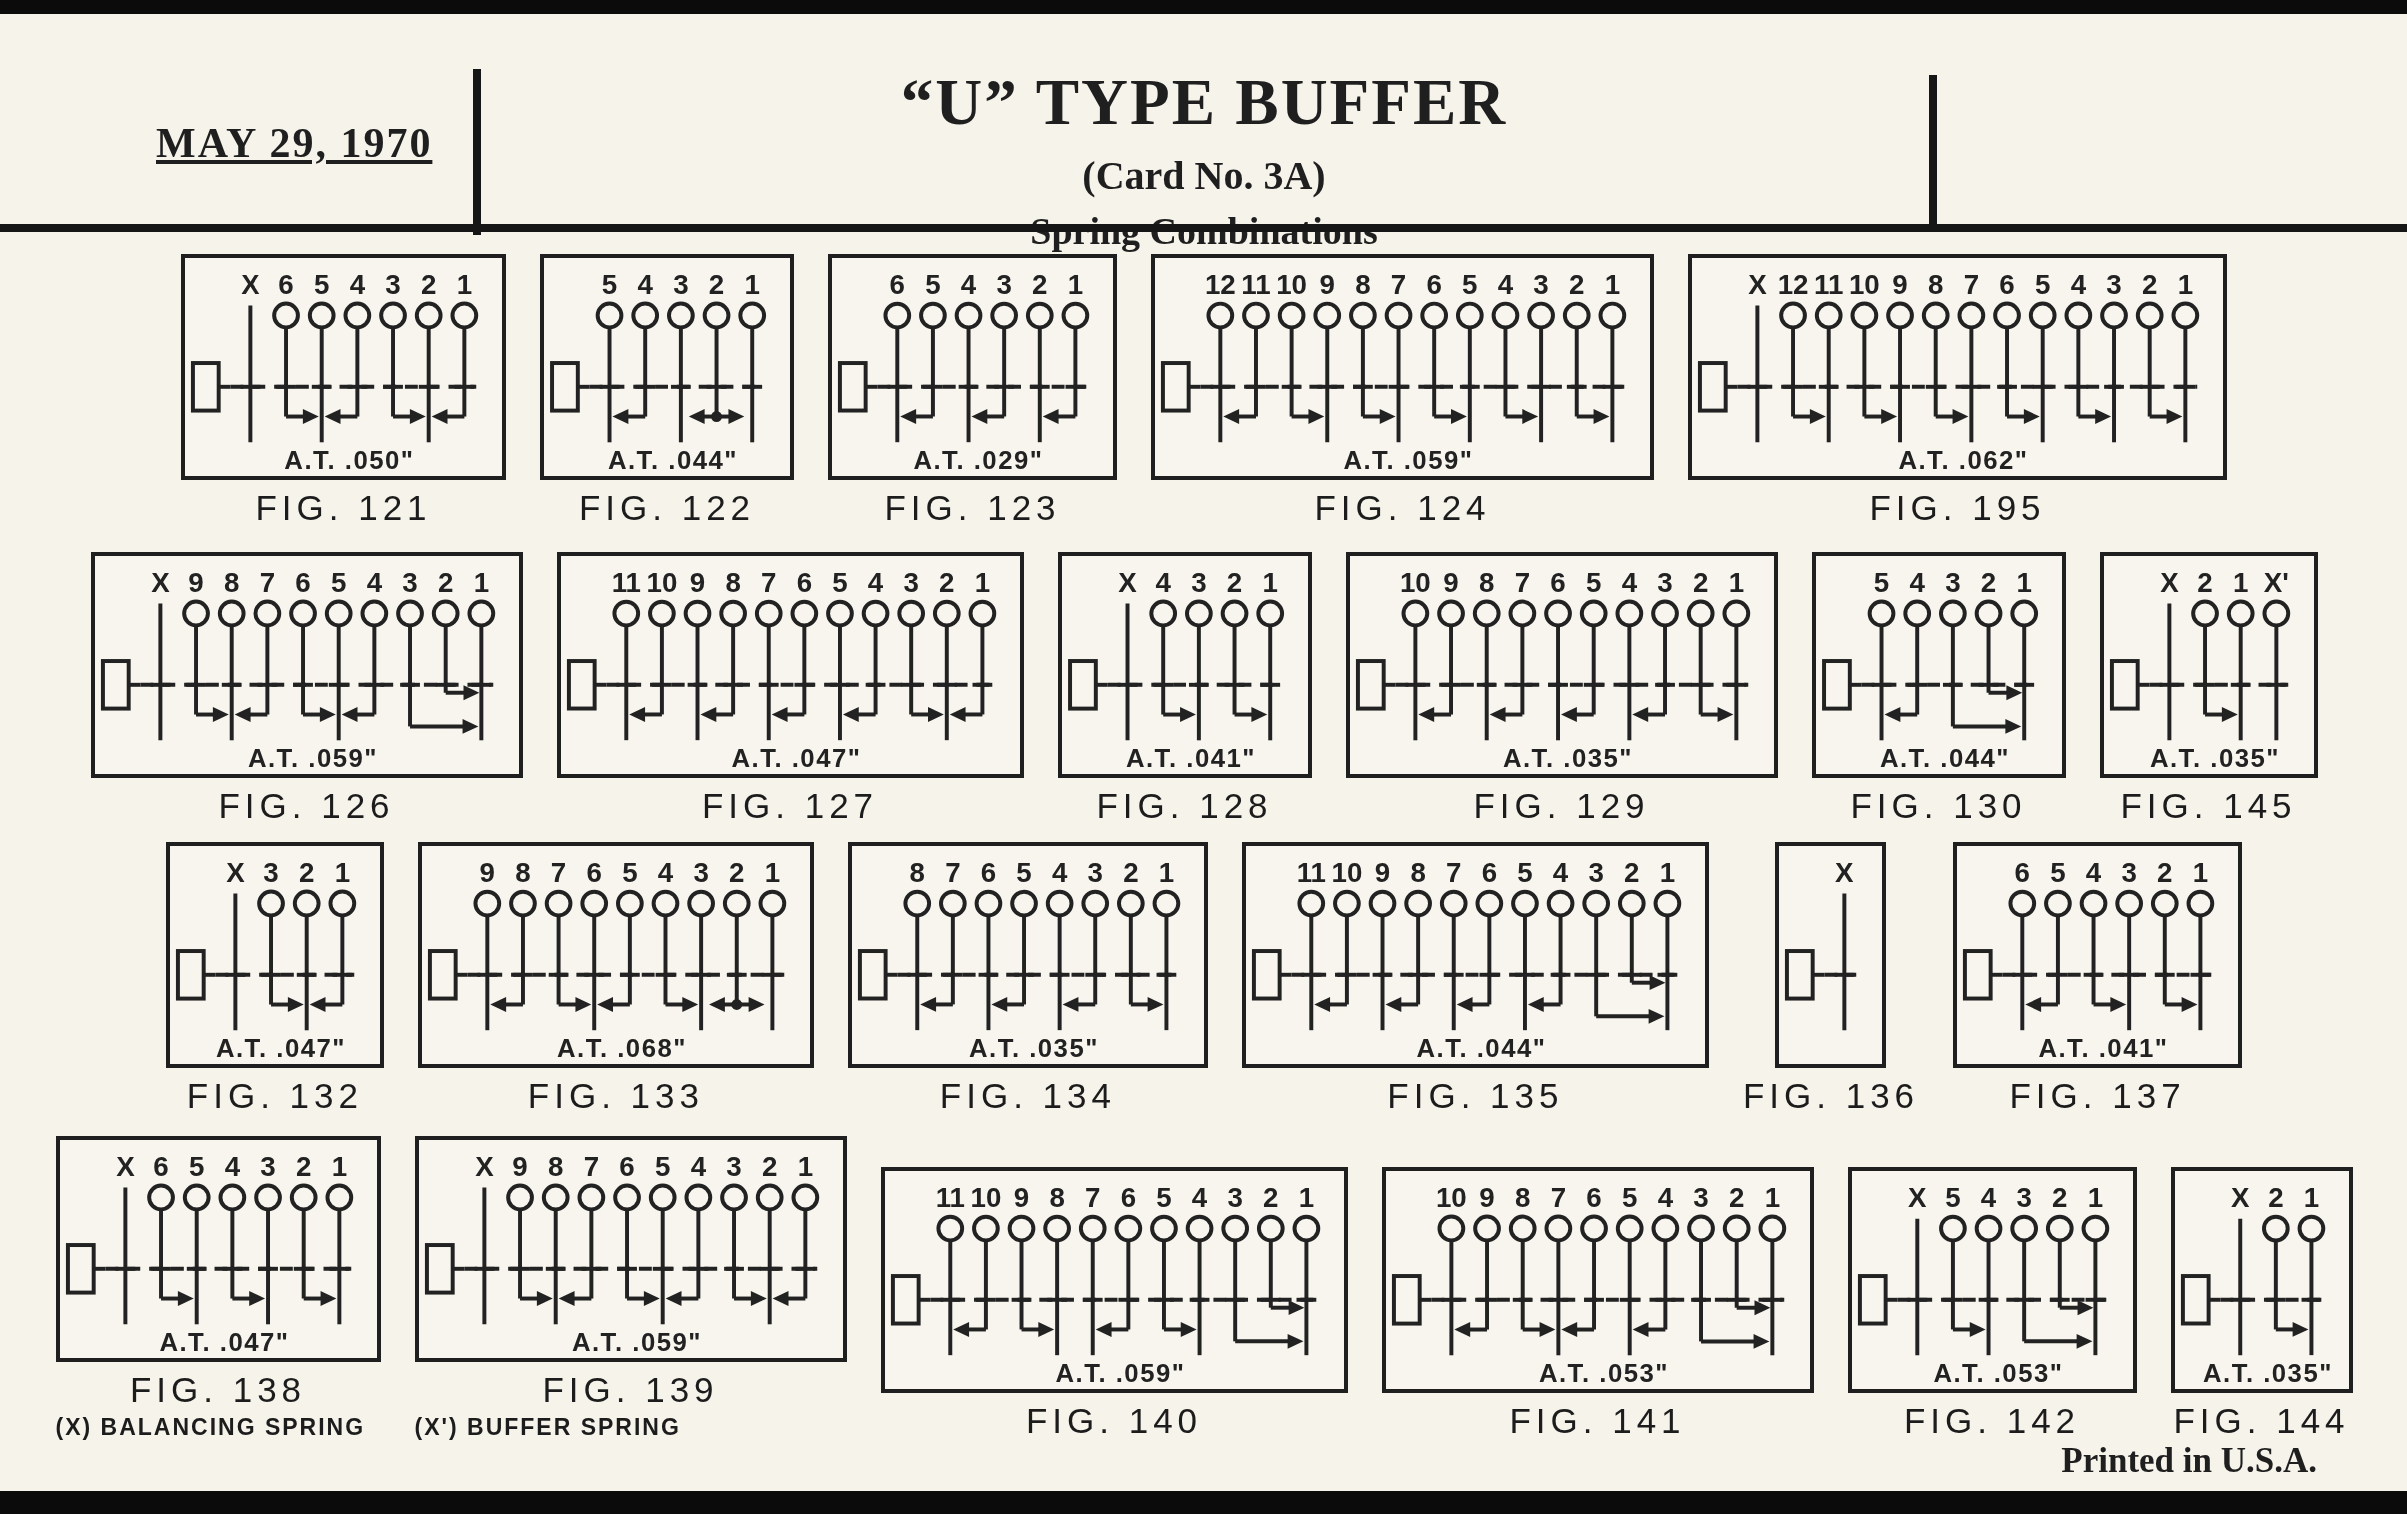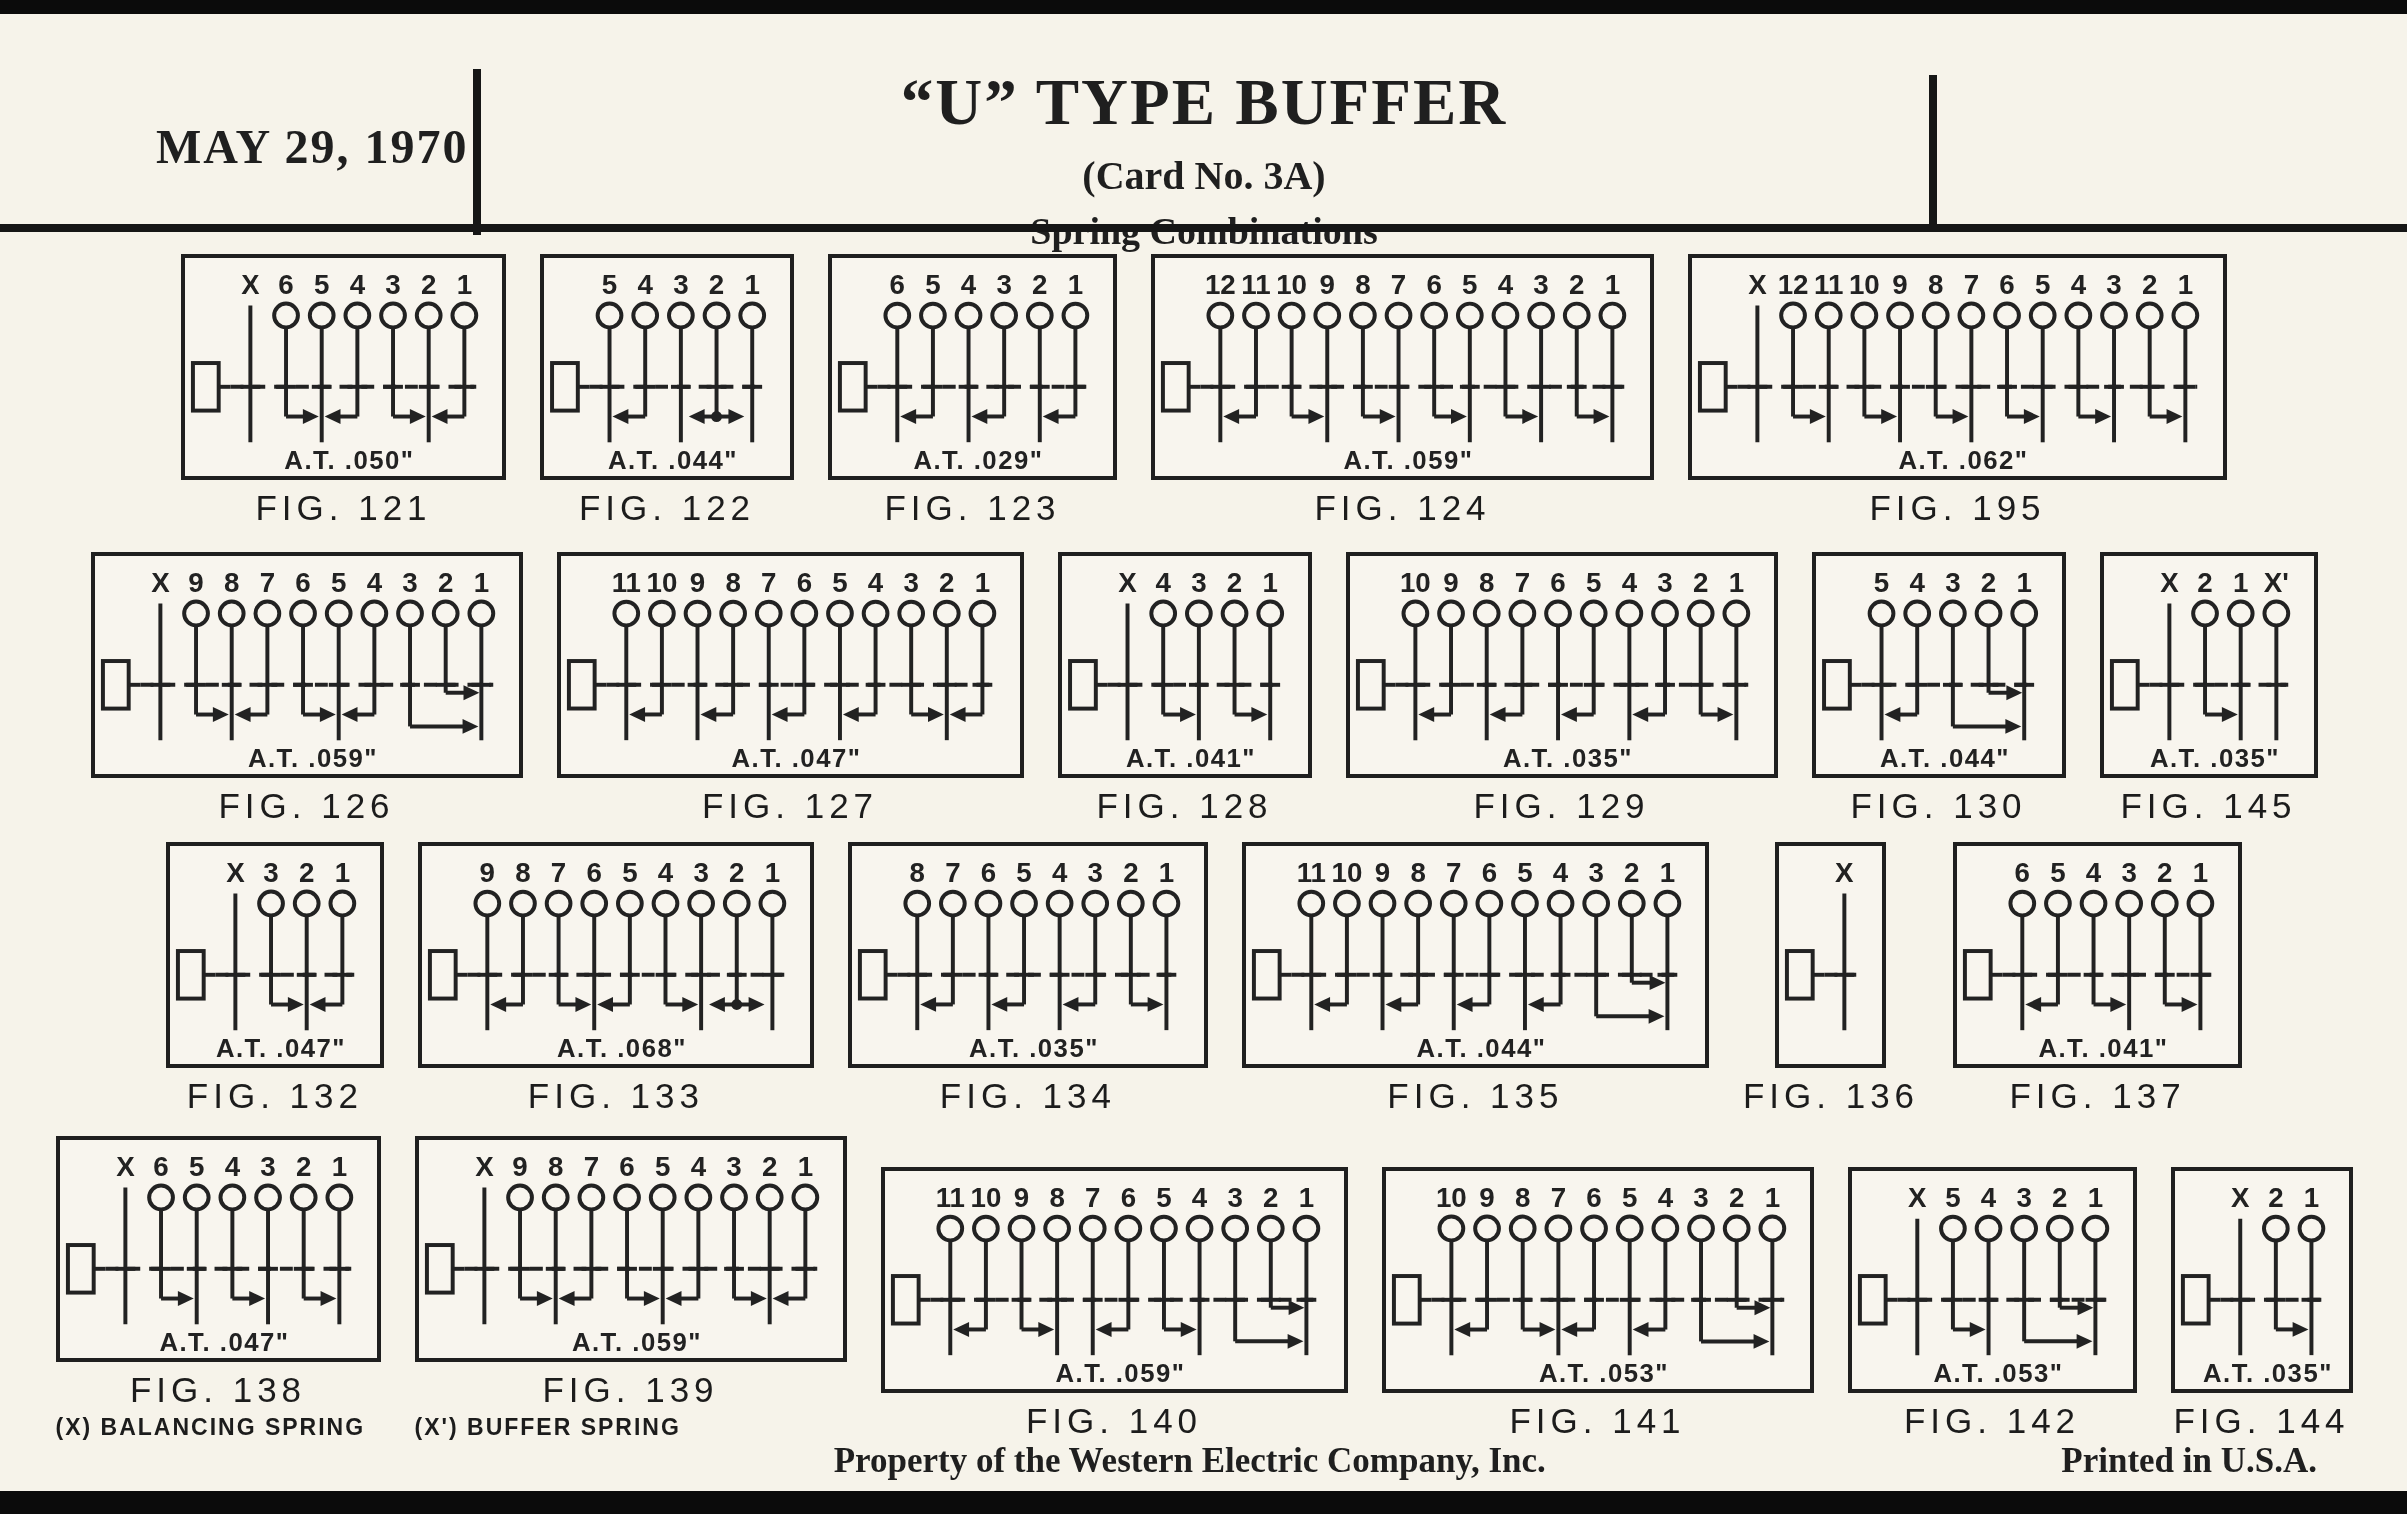--- a/index.html
+++ b/index.html
@@ -5,21 +5,21 @@
   html,body{margin:0;padding:0;background:#000;}
   .page{position:relative;width:2408px;height:1515px;background:#f6f3ea;overflow:hidden;
         font-family:"Liberation Sans",sans-serif;color:#1f1f1f;}
   .scan-bar{position:absolute;left:0;width:100%;background:#0b0b0b;}
   .scan-bar.top{top:0;height:14px;}
   .scan-bar.bottom{bottom:0;height:24px;}
   .corner-mark{position:absolute;top:0;right:0;width:208px;height:10px;background:#0b0b0b;}
 
   .header{position:absolute;top:14px;left:0;width:100%;height:213px;}
   .date{position:absolute;left:156px;top:105px;font-family:"Liberation Serif",serif;
-        font-weight:bold;font-size:48px;letter-spacing:2px;}
+        font-weight:bold;font-size:42px;letter-spacing:2px;text-decoration:underline;}
   .title-block{position:absolute;left:50%;transform:translateX(-50%);top:51px;text-align:center;
         font-family:"Liberation Serif",serif;white-space:nowrap;}
   .title{font-size:65px;font-weight:bold;letter-spacing:2px;}
   .subtitle1{font-size:40px;font-weight:bold;margin-top:12px;}
   .subtitle2{font-size:38px;font-weight:bold;margin-top:10px;}
   .vbar{position:absolute;width:8px;background:#161616;}
   .vbar.left{left:473px;top:55px;height:166px;}
   .vbar.right{left:1929px;top:61px;height:150px;}
   .hrule{position:absolute;top:224px;left:0;width:100%;height:8px;background:#161616;}
 
@@ -1140,19 +1140,18 @@
               <line x1="92" y1="130" x2="112" y2="130" stroke="#222222" stroke-width="4"></line>
               <line x1="128" y1="130" x2="148" y2="130" stroke="#222222" stroke-width="4"></line>
               <text x="94" y="213" text-anchor="middle" font-size="26" font-weight="bold" fill="#222222" letter-spacing="1.5" font-family="&quot;Liberation Sans&quot;, sans-serif">A.T. .035"</text>
             </svg></div>
           <div class="fig-caption">FIG. 144</div>
         </div>
       </div>
   </div>
 
   <div class="footer">
-    <span class="footer-center">Property of the Western Electric Company, Inc.</span>
     <span class="footer-right">Printed in U.S.A.</span>
   </div>
 
   <div class="scan-bar bottom"></div>
 </div>
 
 
 </body></html>

